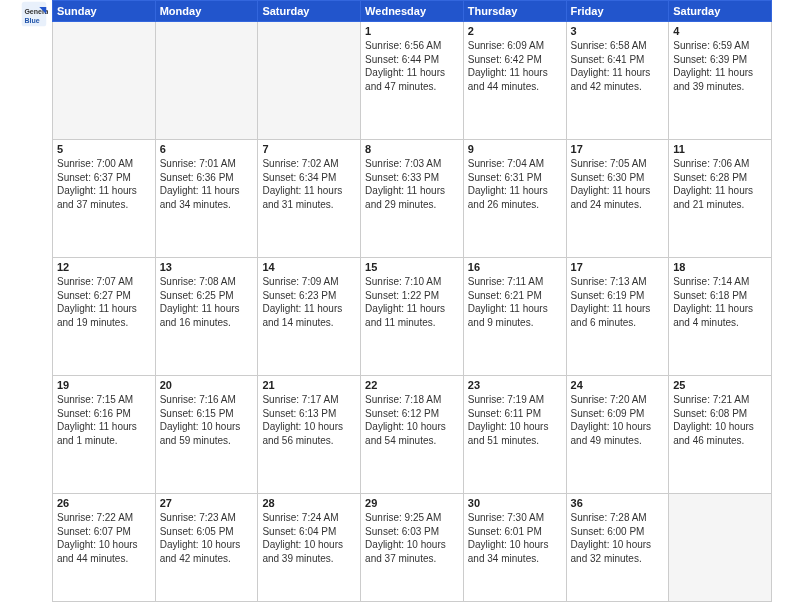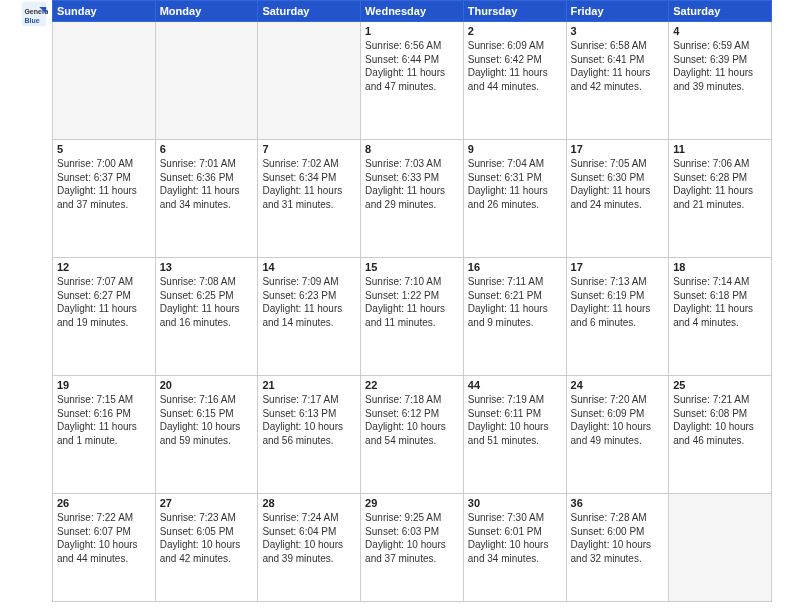--- a/index.html
+++ b/index.html
@@ -298,21 +298,21 @@
 and 56 minutes.</div>
           </td>
           <td>
             <span class="day-num">22</span>
             <div class="day-info">Sunrise: 7:18 AM
 Sunset: 6:12 PM
 Daylight: 10 hours
 and 54 minutes.</div>
           </td>
           <td>
-            <span class="day-num">44</span>
+            <span class="day-num">23</span>
             <div class="day-info">Sunrise: 7:19 AM
 Sunset: 6:11 PM
 Daylight: 10 hours
 and 51 minutes.</div>
           </td>
           <td>
             <span class="day-num">24</span>
             <div class="day-info">Sunrise: 7:20 AM
 Sunset: 6:09 PM
 Daylight: 10 hours

